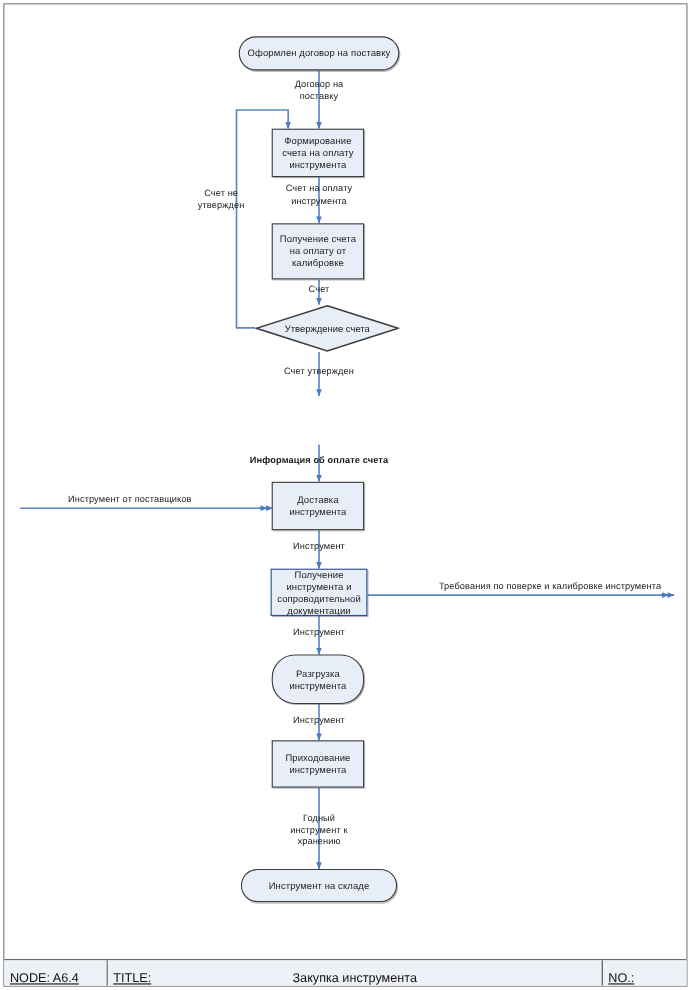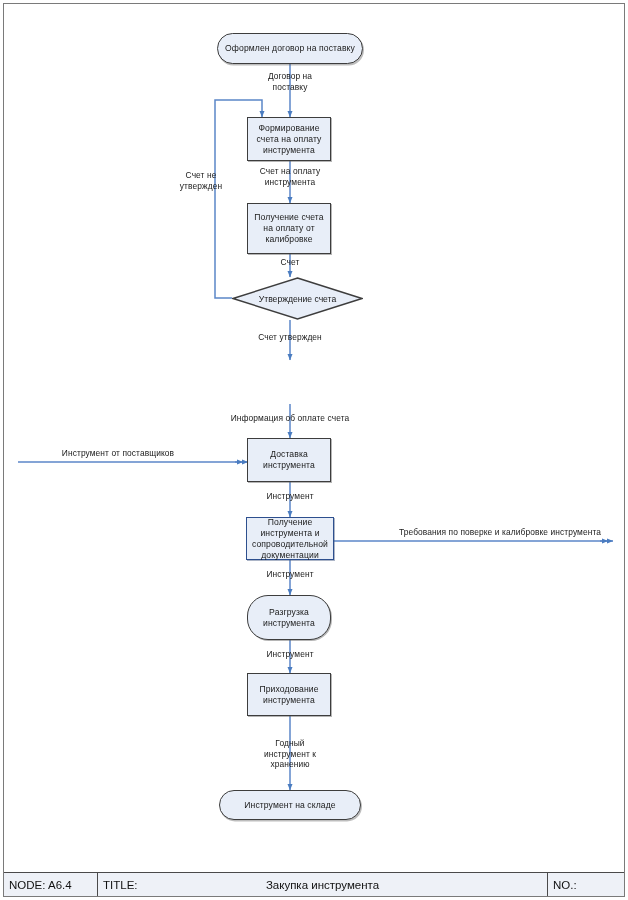--- a/index.html
+++ b/index.html
@@ -107,25 +107,26 @@
     height: 24px;
     border-top: 1.5px solid #4a4a4a;
     box-sizing: border-box;
     display: flex;
     background: #eef1f7;
   }
   .fcell {
     box-sizing: border-box;
     height: 100%;
     display: flex;
-    align-items: center;
+    align-items: flex-end;
     font-size: 11.5px;
     color: #111;
     padding-left: 5px;
     background: #eef1f7;
+    text-decoration: underline;
   }
   .fcell.node-cell { width: 94px; border-right: 1.5px solid #4a4a4a; }
   .fcell.title-cell { width: 450px; border-right: 1.5px solid #4a4a4a; position: relative; }
   .fcell.no-cell { flex: 1; }
   .title-center {
     position: absolute;
     left: 0; right: 0;
     text-align: center;
     font-size: 11.5px;
   }
@@ -225,21 +226,21 @@
   <div class="edge-label" style="left:238px; top:166px; width:104px;">Счет на оплату
 инструмента</div>
 
   <div class="edge-label" style="left:255px; top:257px; width:70px;">Счет</div>
 
   <div class="edge-label" style="left:163px; top:170px; width:76px;">Счет не
 утвержден</div>
 
   <div class="edge-label" style="left:240px; top:332px; width:100px;">Счет утвержден</div>
 
-  <div class="edge-label" style="left:210px; top:413px; width:160px;">Информация об оплате счета</div>
+  <div class="edge-label" style="left:210px; top:413px; width:160px;font-weight:bold;">Информация об оплате счета</div>
 
   <div class="edge-label left-align" style="left:18px; top:448px; width:200px;">Инструмент от поставщиков</div>
 
   <div class="edge-label" style="left:250px; top:491px; width:80px;">Инструмент</div>
 
   <div class="edge-label left-align" style="left:380px; top:527px; width:240px;">Требования по поверке и калибровке инструмента</div>
 
   <div class="edge-label" style="left:250px; top:569px; width:80px;">Инструмент</div>
 
   <div class="edge-label" style="left:250px; top:649px; width:80px;">Инструмент</div>

